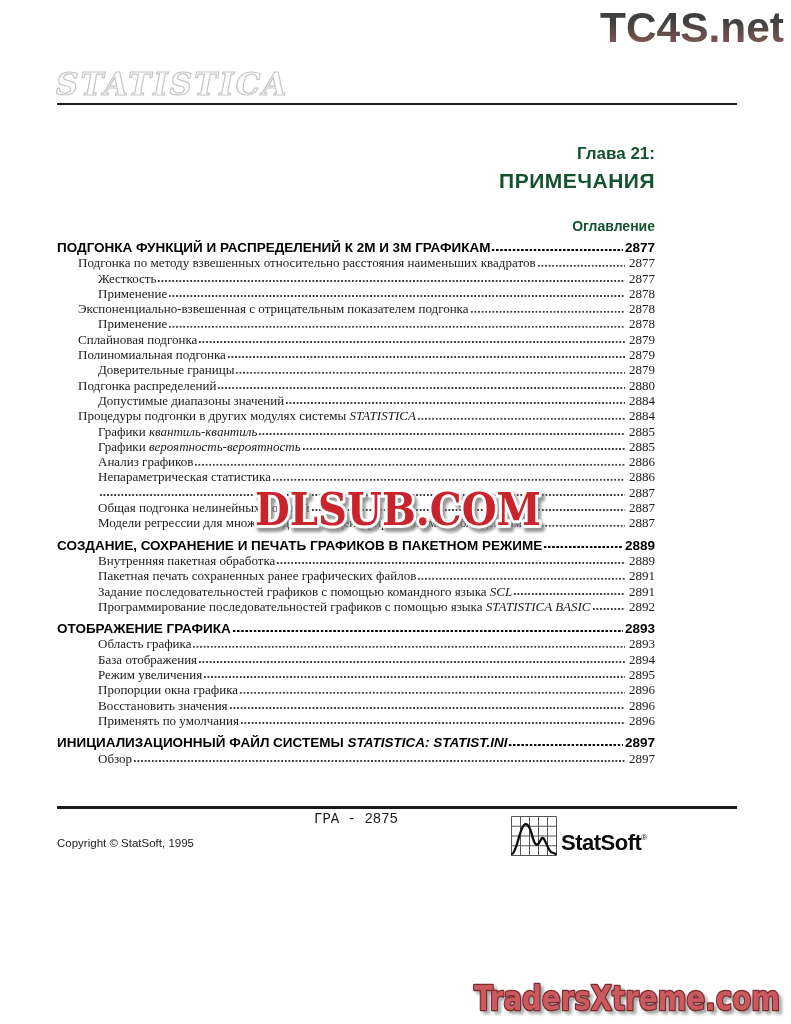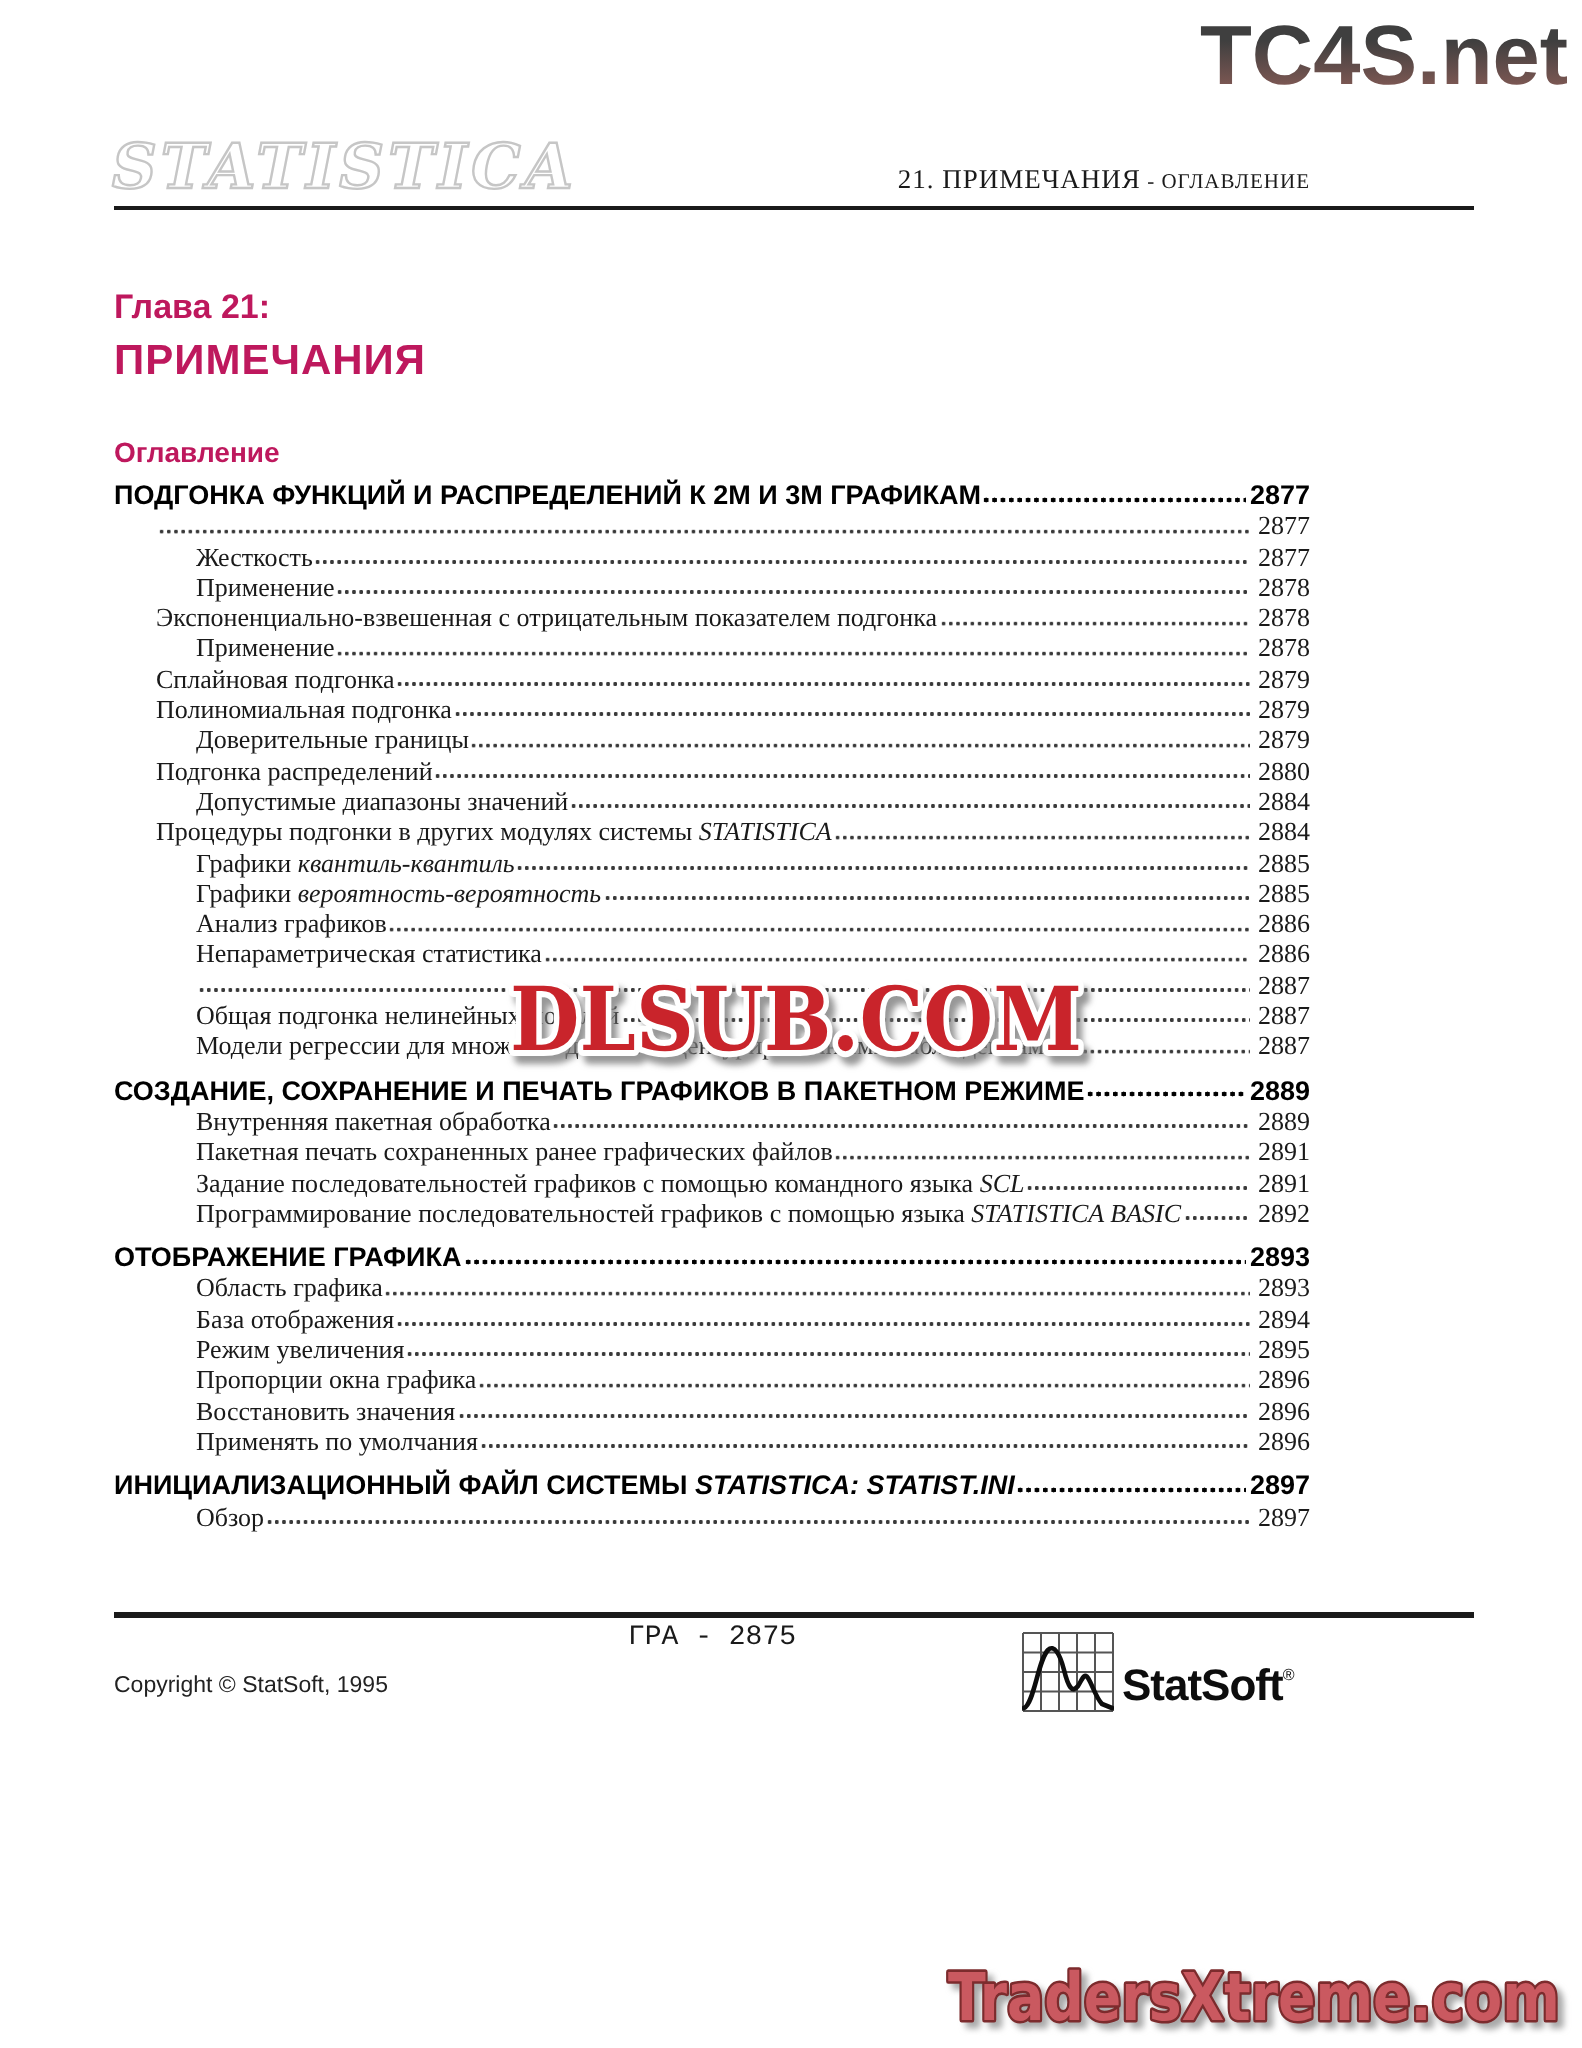--- a/index.html
+++ b/index.html
@@ -25,22 +25,22 @@
     position:absolute; right:136px; top:81px; white-space:nowrap;
     font-family:"Liberation Serif", serif;
   }
   .chapter-head .big   { font-size:13.5px; letter-spacing:0.5px; }
   .chapter-head .small { font-size:10.5px; letter-spacing:0.5px; }
   .rule-top    { position:absolute; left:57px; top:103px; width:680px; height:2px;   background:#1a1a1a; }
   .rule-bottom { position:absolute; left:57px; top:806px; width:680px; height:2.5px; background:#1a1a1a; }
 
   
   .title-block {
-    position:absolute; left:57px; top:144px; width:598px; text-align:left;
-    font-family:"Liberation Sans", sans-serif; font-weight:bold; color:#be185d;
+    position:absolute; left:57px; top:144px; width:598px; text-align:right;
+    font-family:"Liberation Sans", sans-serif; font-weight:bold; color:#14532d;
   }
   .title-chapter { font-size:17px; line-height:20px; }
   .title-name    { font-size:21px; line-height:23px; margin-top:5px; letter-spacing:0.5px; }
   .title-toc     { font-size:14px; margin-top:26px; }
 
   
   .toc { position:absolute; left:57px; top:240px; width:598px; }
   .toc-row { display:flex; align-items:baseline; line-height:15.3px; font-size:13px; }
   .toc-row.bold {
     font-family:"Liberation Sans", sans-serif; font-weight:bold;
@@ -87,38 +87,36 @@
     <defs>
       <linearGradient id="tc4s-grad" x1="0" y1="0" x2="0" y2="1">
         <stop offset="0.35" stop-color="#3f3f3f"></stop>
         <stop offset="1" stop-color="#92605a"></stop>
       </linearGradient>
     </defs>
     <text x="190" y="39" text-anchor="end" textLength="184" lengthAdjust="spacingAndGlyphs" font-family="'Liberation Sans', sans-serif" font-weight="bold" font-size="42" fill="url(#tc4s-grad)">TC4S.net</text>
   </svg>
 
   <div class="statistica">STATISTICA</div>
-  <div class="chapter-head">
-    <span class="big">21.  ПРИМЕЧАНИЯ</span><span class="small"> - ОГЛАВЛЕНИЕ</span>
-  </div>
   <div class="rule-top"></div>
 
   <div class="title-block">
     <div class="title-chapter">Глава 21:</div>
     <div class="title-name">ПРИМЕЧАНИЯ</div>
     <div class="title-toc">Оглавление</div>
   </div>
 
   <div class="toc">
       <div class="toc-row bold">
         <span class="toc-text"><span>ПОДГОНКА ФУНКЦИЙ И РАСПРЕДЕЛЕНИЙ К 2М И 3М ГРАФИКАМ</span></span>
         <span class="toc-leader"></span>
         <span class="toc-page">2877</span>
       </div>
       <div class="toc-row lvl1">
+        <span class="toc-text"><span>Подгонка по методу взвешенных относительно расстояния наименьших квадратов</span></span>
         <span class="toc-leader"></span>
         <span class="toc-page">2877</span>
       </div>
       <div class="toc-row lvl2">
         <span class="toc-text"><span>Жесткость</span></span>
         <span class="toc-leader"></span>
         <span class="toc-page">2877</span>
       </div>
       <div class="toc-row lvl2">
         <span class="toc-text"><span>Применение</span></span>

